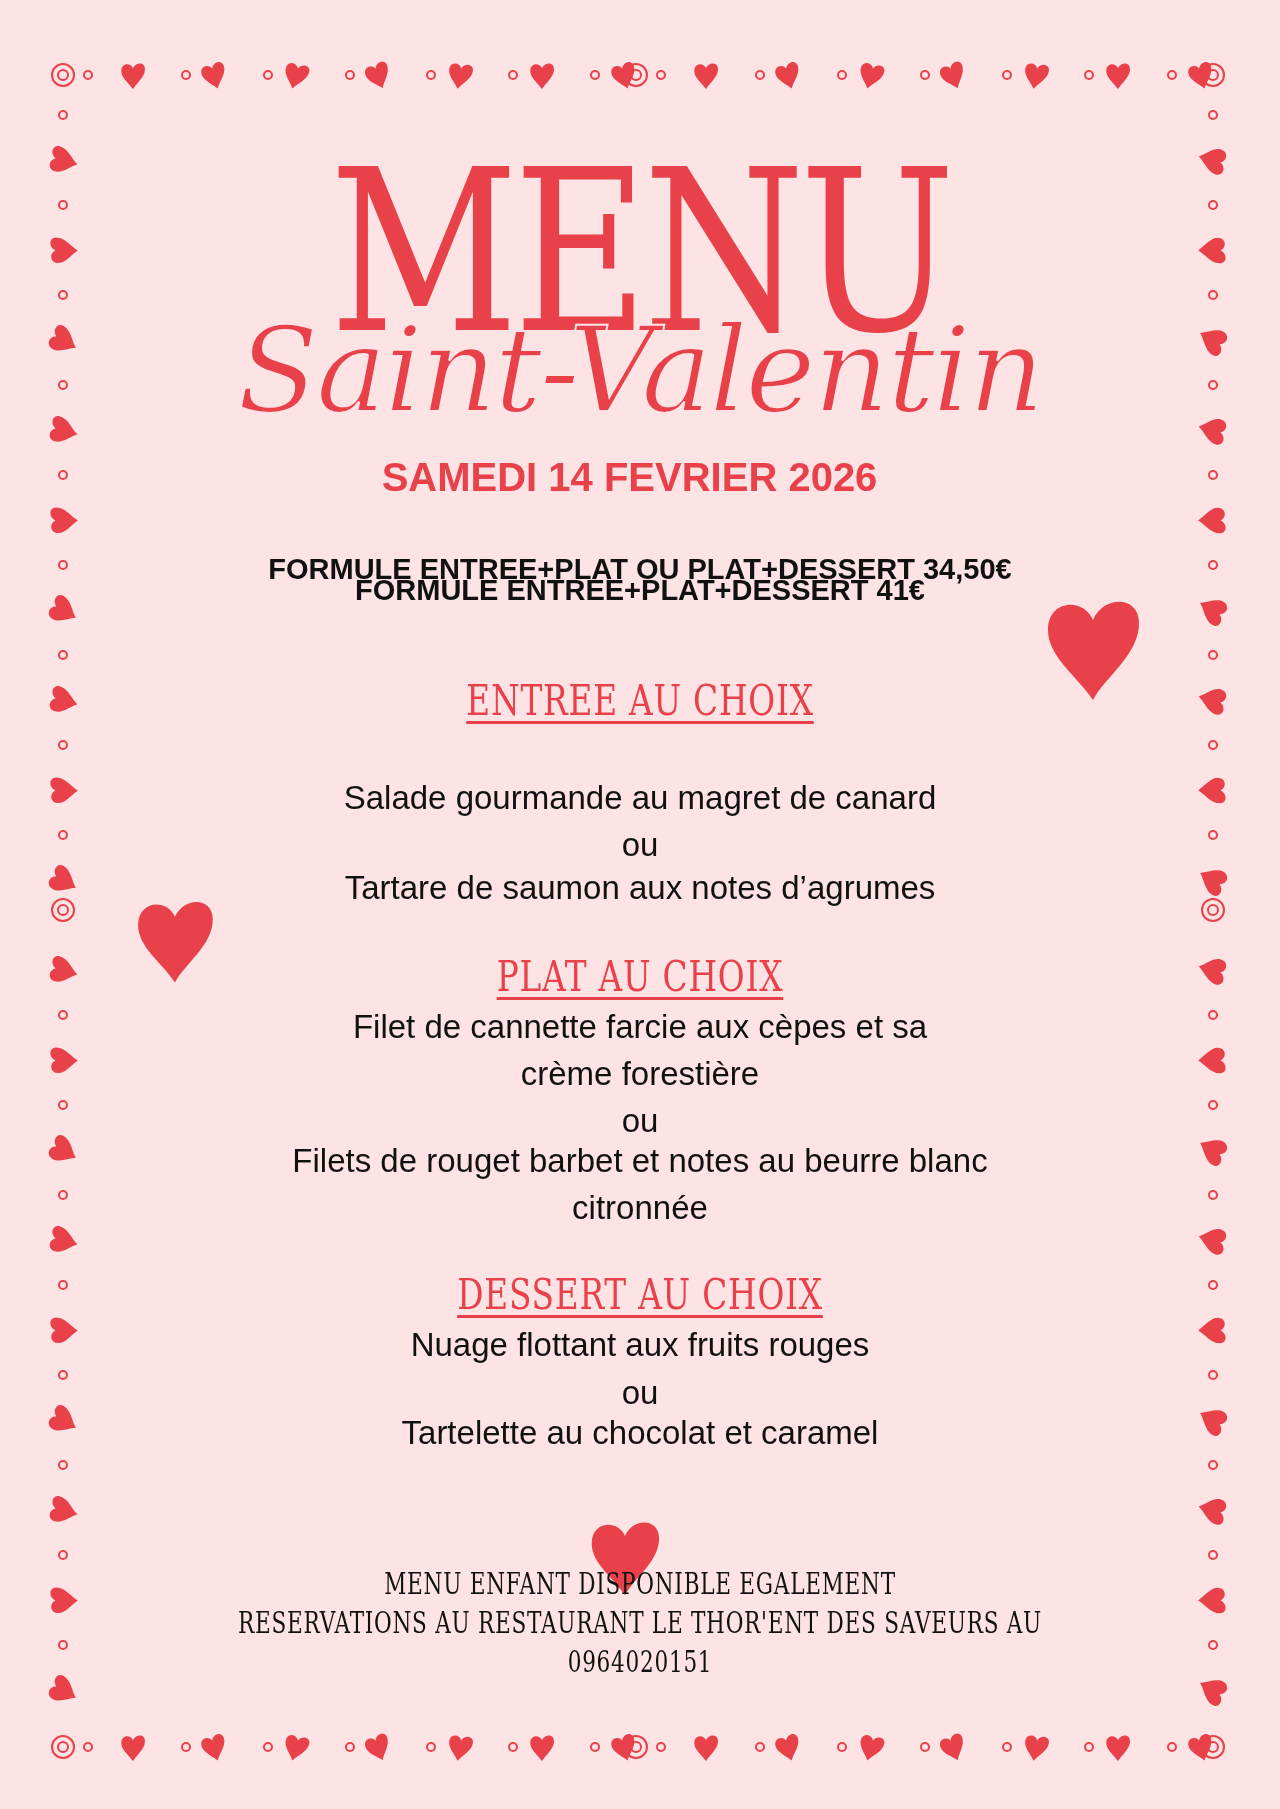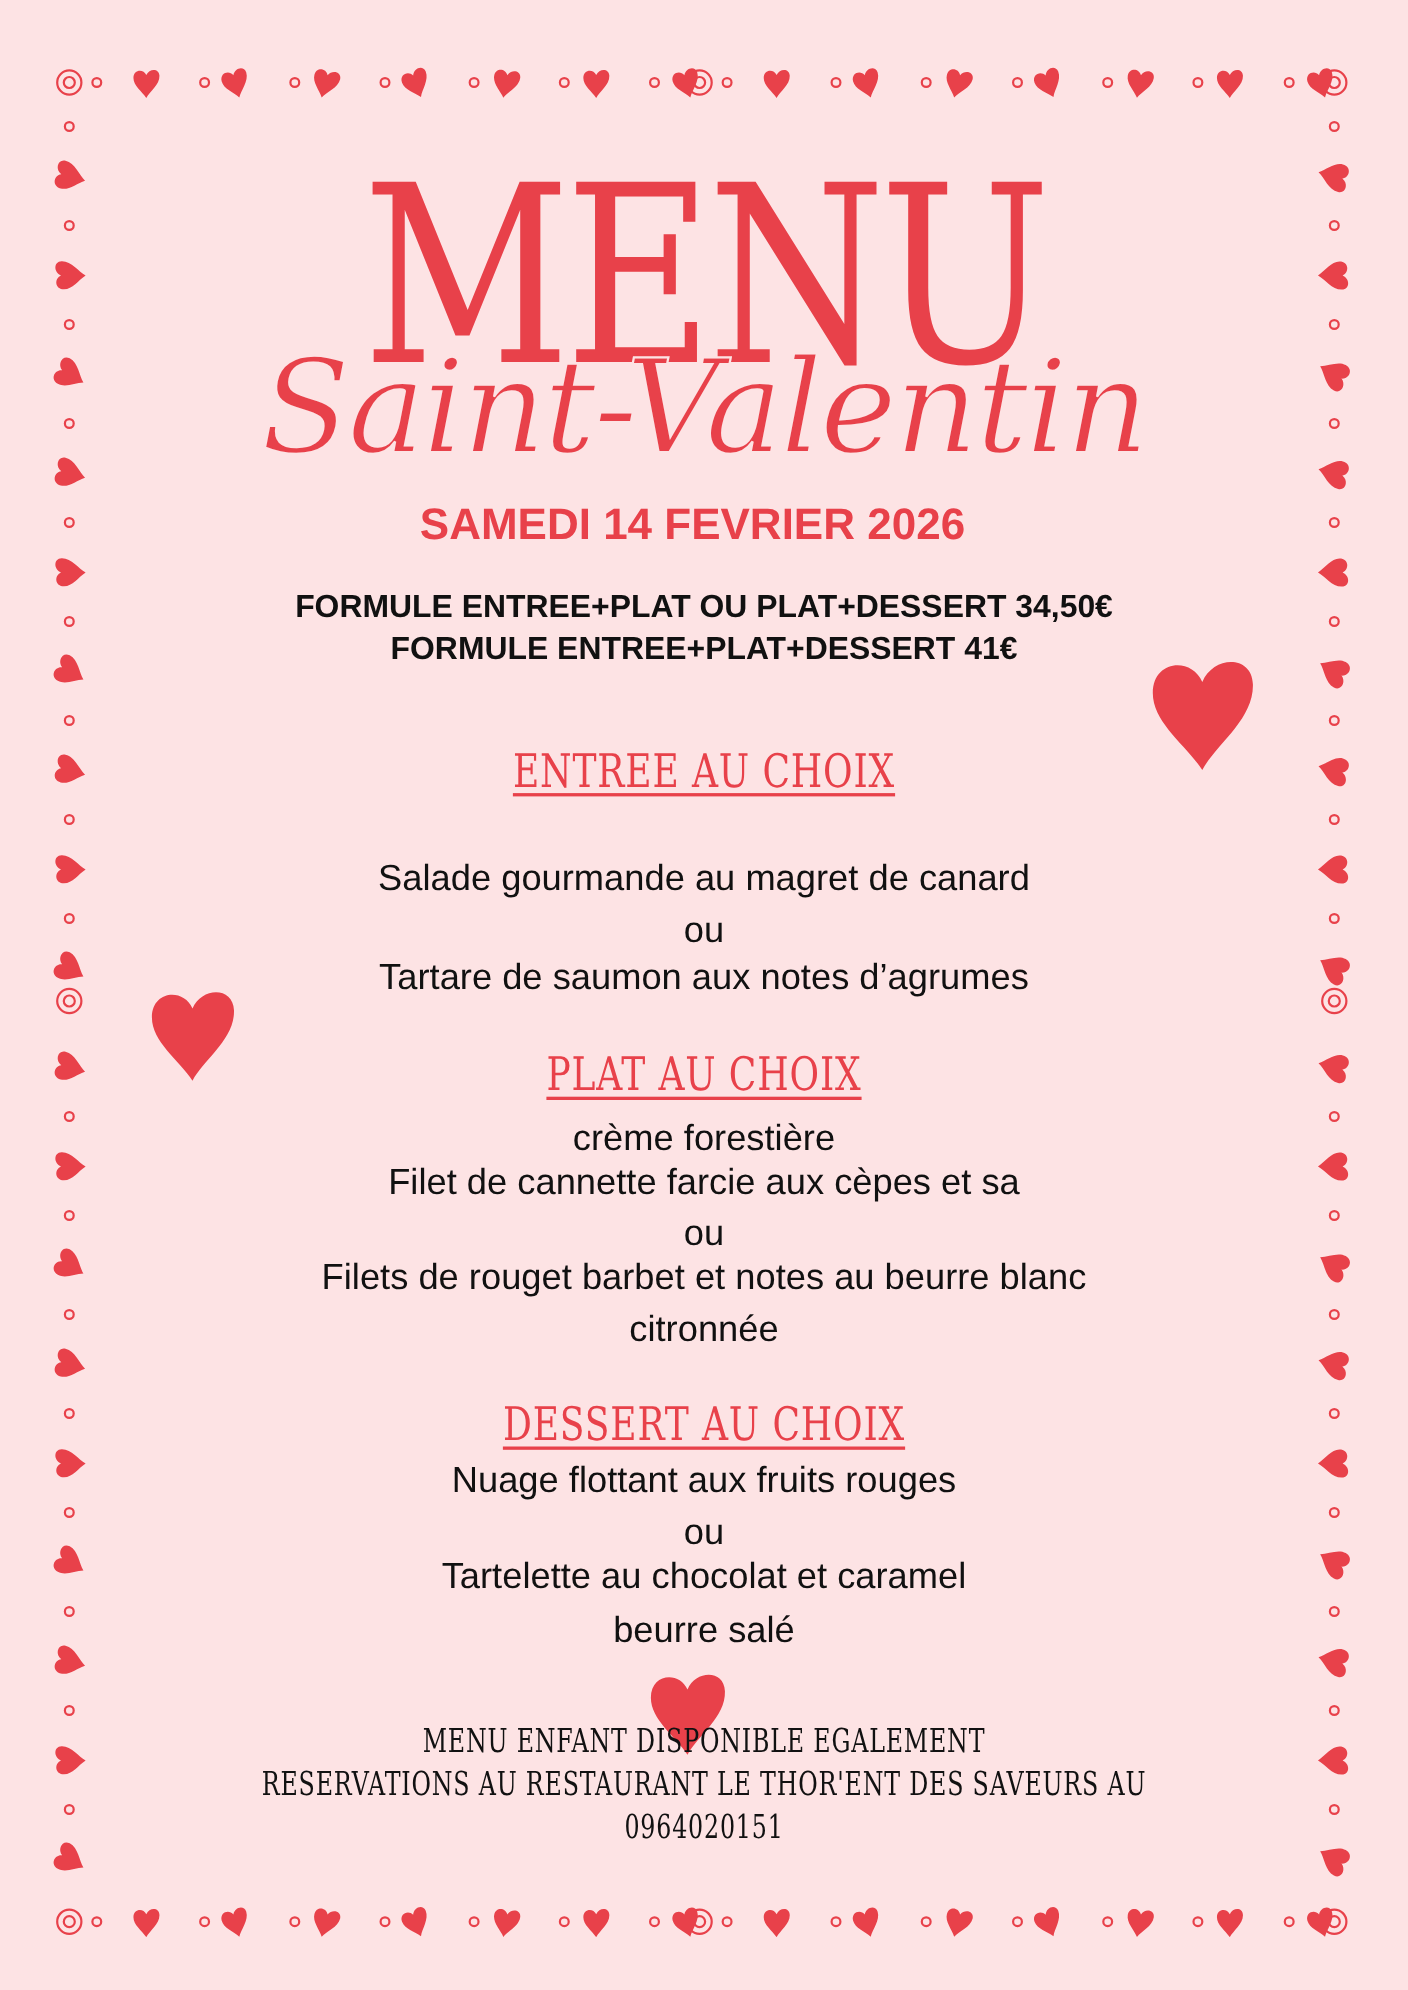--- a/index.html
+++ b/index.html
@@ -293,44 +293,43 @@
     <path d="M50 28 C40 5 5 8 5 38 C5 65 35 85 50 108 C62 85 97 62 96 30 C95 3 60 4 50 28 Z" fill="#e8414a"></path>
   </svg>
 <svg class="big-heart" style="left:588px;top:1515px" width="74" height="82" viewBox="0 0 100 110">
     <path d="M50 28 C40 5 5 8 5 38 C5 65 35 85 50 108 C62 85 97 62 96 30 C95 3 60 4 50 28 Z" fill="#e8414a"></path>
   </svg>
 
 <div class="center menu-title">MENU</div>
 <div class="center script">Saint-Valentin</div>
 <div class="center date">SAMEDI 14 FEVRIER 2026</div>
 
-<div class="center formula" style="top:536px">FORMULE ENTREE+PLAT OU PLAT+DESSERT 34,50€</div>
+<div class="center formula" style="top:553px">FORMULE ENTREE+PLAT OU PLAT+DESSERT 34,50€</div>
 <div class="center formula" style="top:574px">FORMULE ENTREE+PLAT+DESSERT 41€</div>
 
 <div class="center section-title" style="top:676px">ENTREE AU CHOIX</div>
 <div class="center" style="top:778px">
   <div class="item">Salade gourmande au magret de canard</div>
   <div class="item" style="line-height:46px;margin-top:4px">ou</div>
   <div class="item">Tartare de saumon aux notes d’agrumes</div>
 </div>
 
 <div class="center section-title" style="top:952px">PLAT AU CHOIX</div>
 <div class="center" style="top:1007px">
+  <div class="item">Filet de cannette farcie aux cèpes et sa</div>
   <div class="item" style="margin-top:7px">crème forestière</div>
-  <div class="item">Filet de cannette farcie aux cèpes et sa</div>
   <div class="item" style="margin-top:7px">ou</div>
   <div class="item">Filets de rouget barbet et notes au beurre blanc</div>
   <div class="item" style="margin-top:7px">citronnée</div>
 </div>
 
 <div class="center section-title" style="top:1270px">DESSERT AU CHOIX</div>
 <div class="center" style="top:1325px">
   <div class="item">Nuage flottant aux fruits rouges</div>
   <div class="item" style="margin-top:8px">ou</div>
   <div class="item">Tartelette au chocolat et caramel</div>
-  <div class="item" style="margin-top:9px">beurre salé</div>
 </div>
 
 <div class="center" style="top:1564px">
   <div class="footer">MENU ENFANT DISPONIBLE EGALEMENT</div>
   <div class="footer">RESERVATIONS AU RESTAURANT LE THOR'ENT DES SAVEURS AU</div>
   <div class="footer">0964020151</div>
 </div>
 
 </body></html>

